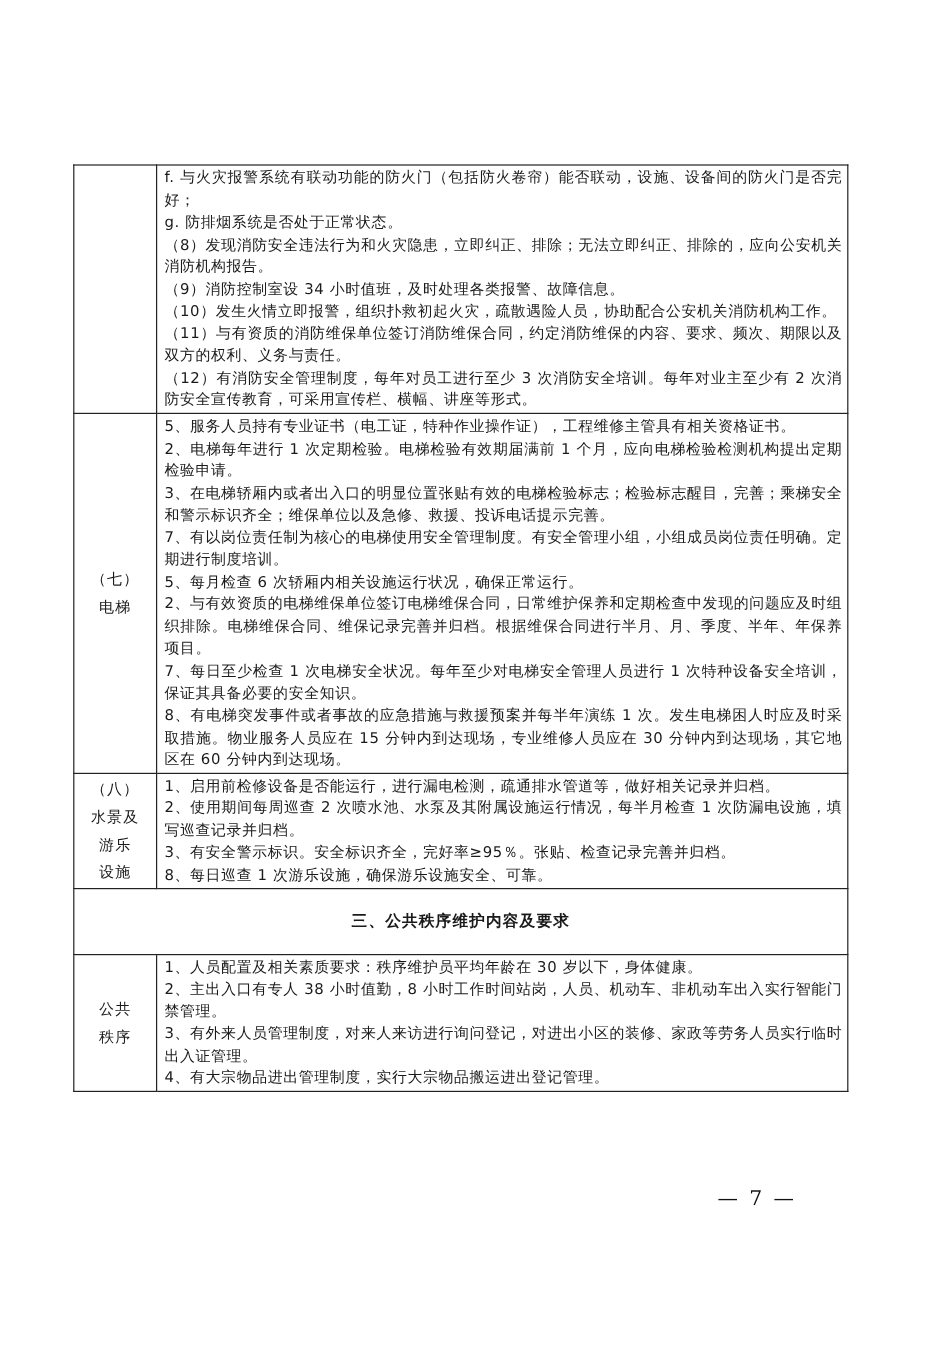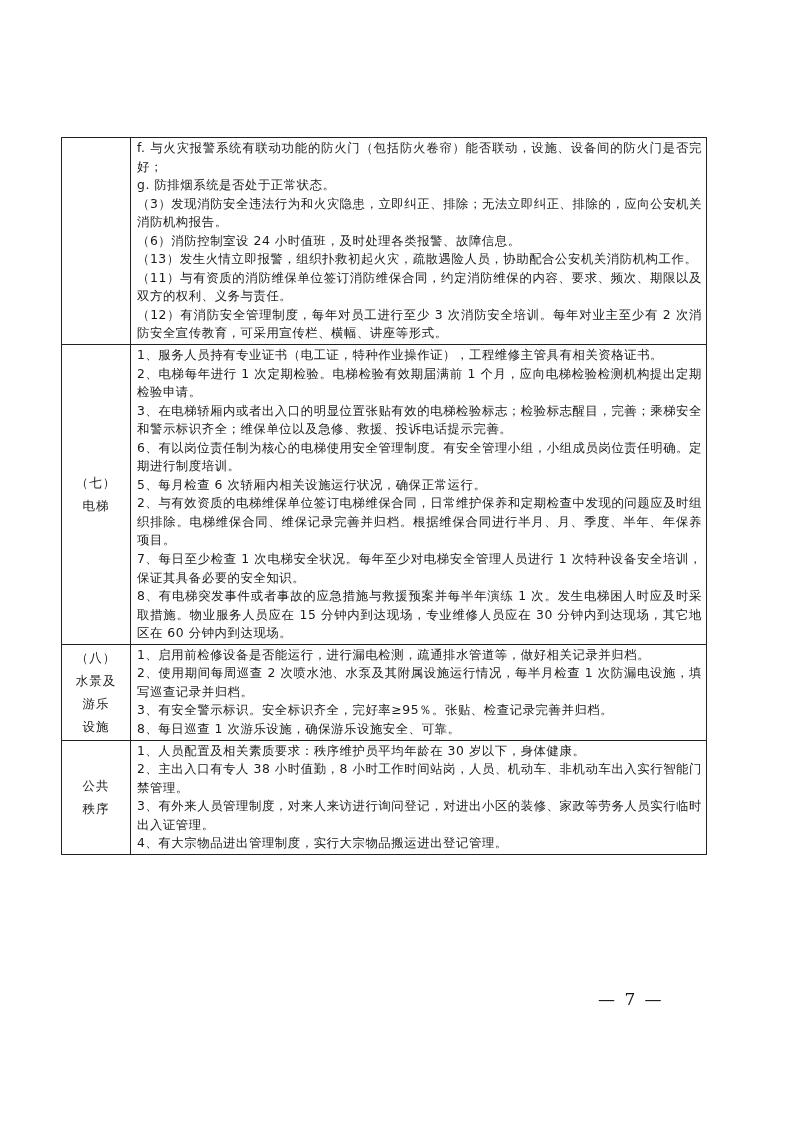--- a/index.html
+++ b/index.html
@@ -27,37 +27,37 @@
     <colgroup>
         <col style="width:69px">
         <col style="width:576px">
       </colgroup>
     <tbody>
       <tr>
         <td class="label"></td>
         <td class="content">
           <p>f. 与火灾报警系统有联动功能的防火门（包括防火卷帘）能否联动，设施、设备间的防火门是否完好；</p>
           <p>g. 防排烟系统是否处于正常状态。</p>
-          <p>（3）发现消防安全违法行为和火灾隐患，立即纠正、排除；无法立即纠正、排除的，应向公安机关消防机构报告。</p>
-          <p>（6）消防控制室设 24 小时值班，及时处理各类报警、故障信息。</p>
-          <p>（13）发生火情立即报警，组织扑救初起火灾，疏散遇险人员，协助配合公安机关消防机构工作。</p>
+          <p>（8）发现消防安全违法行为和火灾隐患，立即纠正、排除；无法立即纠正、排除的，应向公安机关消防机构报告。</p>
+          <p>（9）消防控制室设 34 小时值班，及时处理各类报警、故障信息。</p>
+          <p>（10）发生火情立即报警，组织扑救初起火灾，疏散遇险人员，协助配合公安机关消防机构工作。</p>
           <p>（11）与有资质的消防维保单位签订消防维保合同，约定消防维保的内容、要求、频次、期限以及双方的权利、义务与责任。</p>
           <p>（12）有消防安全管理制度，每年对员工进行至少 3 次消防安全培训。每年对业主至少有 2 次消防安全宣传教育，可采用宣传栏、横幅、讲座等形式。</p>
         </td>
       </tr>
       <tr>
         <td class="label">
           <div>（七）</div>
           <div>电梯</div>
         </td>
         <td class="content">
-          <p>1、服务人员持有专业证书（电工证，特种作业操作证），工程维修主管具有相关资格证书。</p>
+          <p>5、服务人员持有专业证书（电工证，特种作业操作证），工程维修主管具有相关资格证书。</p>
           <p>2、电梯每年进行 1 次定期检验。电梯检验有效期届满前 1 个月，应向电梯检验检测机构提出定期检验申请。</p>
           <p>3、在电梯轿厢内或者出入口的明显位置张贴有效的电梯检验标志；检验标志醒目，完善；乘梯安全和警示标识齐全；维保单位以及急修、救援、投诉电话提示完善。</p>
-          <p>6、有以岗位责任制为核心的电梯使用安全管理制度。有安全管理小组，小组成员岗位责任明确。定期进行制度培训。</p>
+          <p>7、有以岗位责任制为核心的电梯使用安全管理制度。有安全管理小组，小组成员岗位责任明确。定期进行制度培训。</p>
           <p>5、每月检查 6 次轿厢内相关设施运行状况，确保正常运行。</p>
           <p>2、与有效资质的电梯维保单位签订电梯维保合同，日常维护保养和定期检查中发现的问题应及时组织排除。电梯维保合同、维保记录完善并归档。根据维保合同进行半月、月、季度、半年、年保养项目。</p>
           <p>7、每日至少检查 1 次电梯安全状况。每年至少对电梯安全管理人员进行 1 次特种设备安全培训，保证其具备必要的安全知识。</p>
           <p>8、有电梯突发事件或者事故的应急措施与救援预案并每半年演练 1 次。发生电梯困人时应及时采取措施。物业服务人员应在 15 分钟内到达现场，专业维修人员应在 30 分钟内到达现场，其它地区在 60 分钟内到达现场。</p>
         </td>
       </tr>
       <tr>
         <td class="label">
           <div>（八）</div>
           <div>水景及</div>
@@ -65,20 +65,23 @@
           <div>设施</div>
         </td>
         <td class="content">
           <p>1、启用前检修设备是否能运行，进行漏电检测，疏通排水管道等，做好相关记录并归档。</p>
           <p>2、使用期间每周巡查 2 次喷水池、水泵及其附属设施运行情况，每半月检查 1 次防漏电设施，填写巡查记录并归档。</p>
           <p>3、有安全警示标识。安全标识齐全，完好率≥95％。张贴、检查记录完善并归档。</p>
           <p>8、每日巡查 1 次游乐设施，确保游乐设施安全、可靠。</p>
         </td>
       </tr>
       <tr>
+        <td class="heading" colspan="2">三、公共秩序维护内容及要求</td>
+      </tr>
+      <tr>
         <td class="label" style="width:65px">
           <div>公共</div>
           <div>秩序</div>
         </td>
         <td class="content">
           <p>1、人员配置及相关素质要求：秩序维护员平均年龄在 30 岁以下，身体健康。</p>
           <p>2、主出入口有专人 38 小时值勤，8 小时工作时间站岗，人员、机动车、非机动车出入实行智能门禁管理。</p>
           <p>3、有外来人员管理制度，对来人来访进行询问登记，对进出小区的装修、家政等劳务人员实行临时出入证管理。</p>
           <p>4、有大宗物品进出管理制度，实行大宗物品搬运进出登记管理。</p>
         </td>

